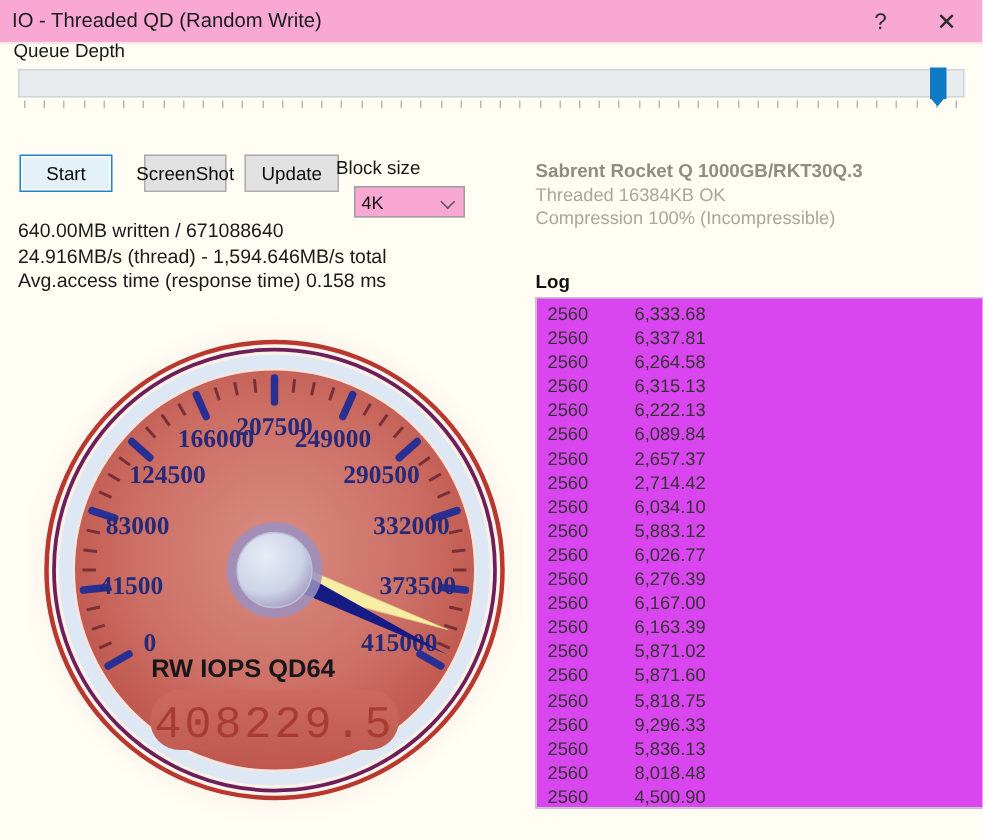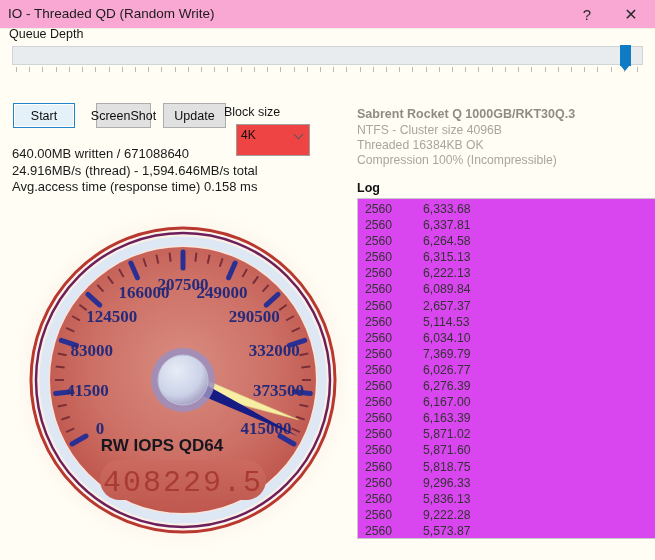--- a/index.html
+++ b/index.html
@@ -83,22 +83,22 @@
   }
   .btn-screenshot { left: 86px; top: 103px; width: 55px; margin-left: 10px; }
   .btn-update { left: 163px; top: 103px; width: 63px; }
 
   
   .blocksize-label {
     position: absolute; left: 224px; top: 105px;
     font-size: 12.5px; color: #161616;
   }
   .blocksize-select {
-    position: absolute; left: 236px; top: 124px; width: 74px; height: 32px;
-    background: #ef4444; border: 1px solid #9e9e9e;
+    position: absolute; left: 236px; top: 124px; width: 74px; height: 21px;
+    background: #f9a8d4; border: 1px solid #9e9e9e;
     box-sizing: border-box; cursor: pointer;
   }
   .blocksize-value {
     position: absolute; left: 4px; top: 3px; font-size: 12px; color: #111;
   }
   .chev {
     position: absolute; right: 6px; top: 6px; width: 8px; height: 8px;
   }
   .chev:before {
     content: ""; position: absolute; left: 0; top: 0;
@@ -242,21 +242,20 @@
 </div>
 
 <div class="stats">
   <div>640.00MB written / 671088640</div>
   <div>24.916MB/s (thread) - 1,594.646MB/s total</div>
   <div>Avg.access time (response time) 0.158 ms</div>
 </div>
 
 <div class="drive-title">Sabrent Rocket Q 1000GB/RKT30Q.3</div>
 <div class="drive-info">
-  <div>NTFS - Cluster size 4096B</div>
   <div>Threaded 16384KB OK</div>
   <div>Compression 100% (Incompressible)</div>
 </div>
 <div class="log-label">Log</div>
 
 <div class="logbox">
   <div class="log-rows" id="log-rows">
       <div class="log-row">
         <span class="log-col-a">2560</span>
         <span class="log-col-b">6,333.68</span>
@@ -280,29 +279,29 @@
       <div class="log-row">
         <span class="log-col-a">2560</span>
         <span class="log-col-b">6,089.84</span>
       </div>
       <div class="log-row">
         <span class="log-col-a">2560</span>
         <span class="log-col-b">2,657.37</span>
       </div>
       <div class="log-row">
         <span class="log-col-a">2560</span>
-        <span class="log-col-b">5,114.53</span>
+        <span class="log-col-b">2,714.42</span>
       </div>
       <div class="log-row">
         <span class="log-col-a">2560</span>
         <span class="log-col-b">6,034.10</span>
       </div>
       <div class="log-row">
         <span class="log-col-a">2560</span>
-        <span class="log-col-b">7,369.79</span>
+        <span class="log-col-b">5,883.12</span>
       </div>
       <div class="log-row">
         <span class="log-col-a">2560</span>
         <span class="log-col-b">6,026.77</span>
       </div>
       <div class="log-row">
         <span class="log-col-a">2560</span>
         <span class="log-col-b">6,276.39</span>
       </div>
       <div class="log-row">
@@ -328,25 +327,25 @@
       <div class="log-row">
         <span class="log-col-a">2560</span>
         <span class="log-col-b">9,296.33</span>
       </div>
       <div class="log-row">
         <span class="log-col-a">2560</span>
         <span class="log-col-b">5,836.13</span>
       </div>
       <div class="log-row">
         <span class="log-col-a">2560</span>
-        <span class="log-col-b">9,222.28</span>
-      </div>
-      <div class="log-row">
-        <span class="log-col-a">2560</span>
-        <span class="log-col-b">5,573.87</span>
+        <span class="log-col-b">8,018.48</span>
+      </div>
+      <div class="log-row">
+        <span class="log-col-a">2560</span>
+        <span class="log-col-b">4,500.90</span>
       </div>
     </div>
   <div class="scrollbar">
     <div class="sb-arrow sb-up">▲</div>
     <div class="sb-thumb"></div>
     <div class="sb-arrow sb-down">▼</div>
   </div>
 </div>
 
 <div class="gauge">

